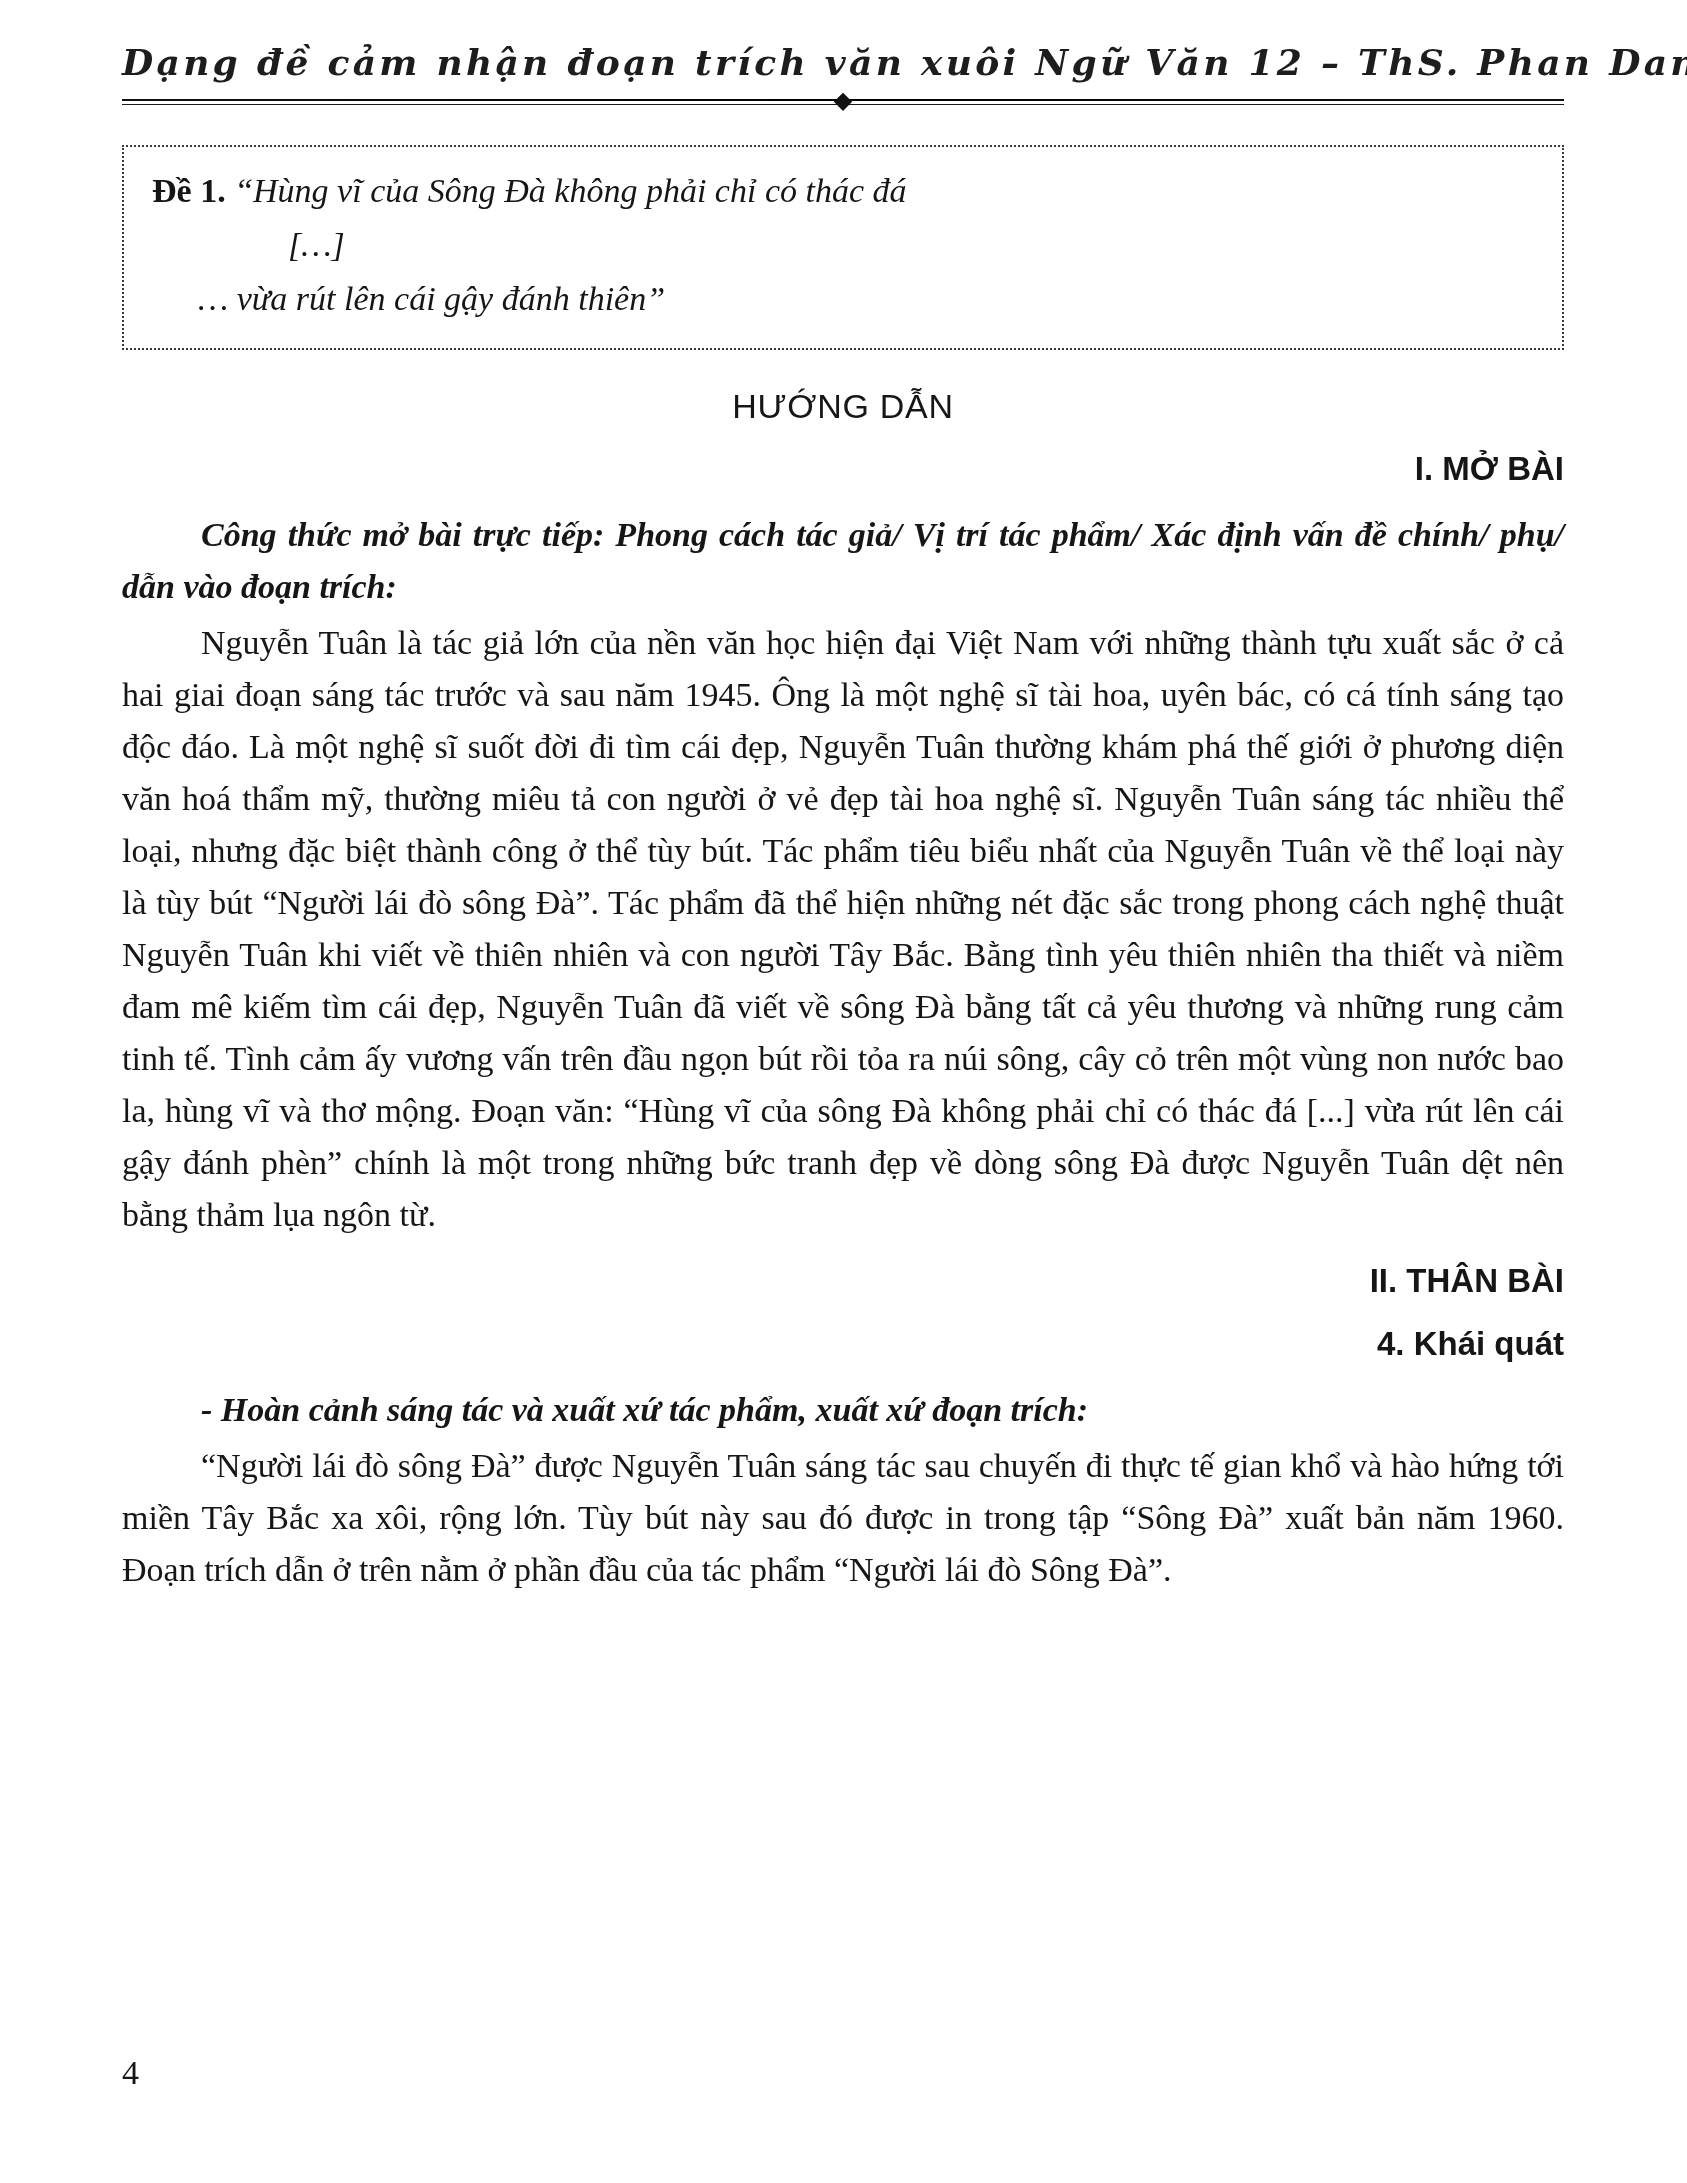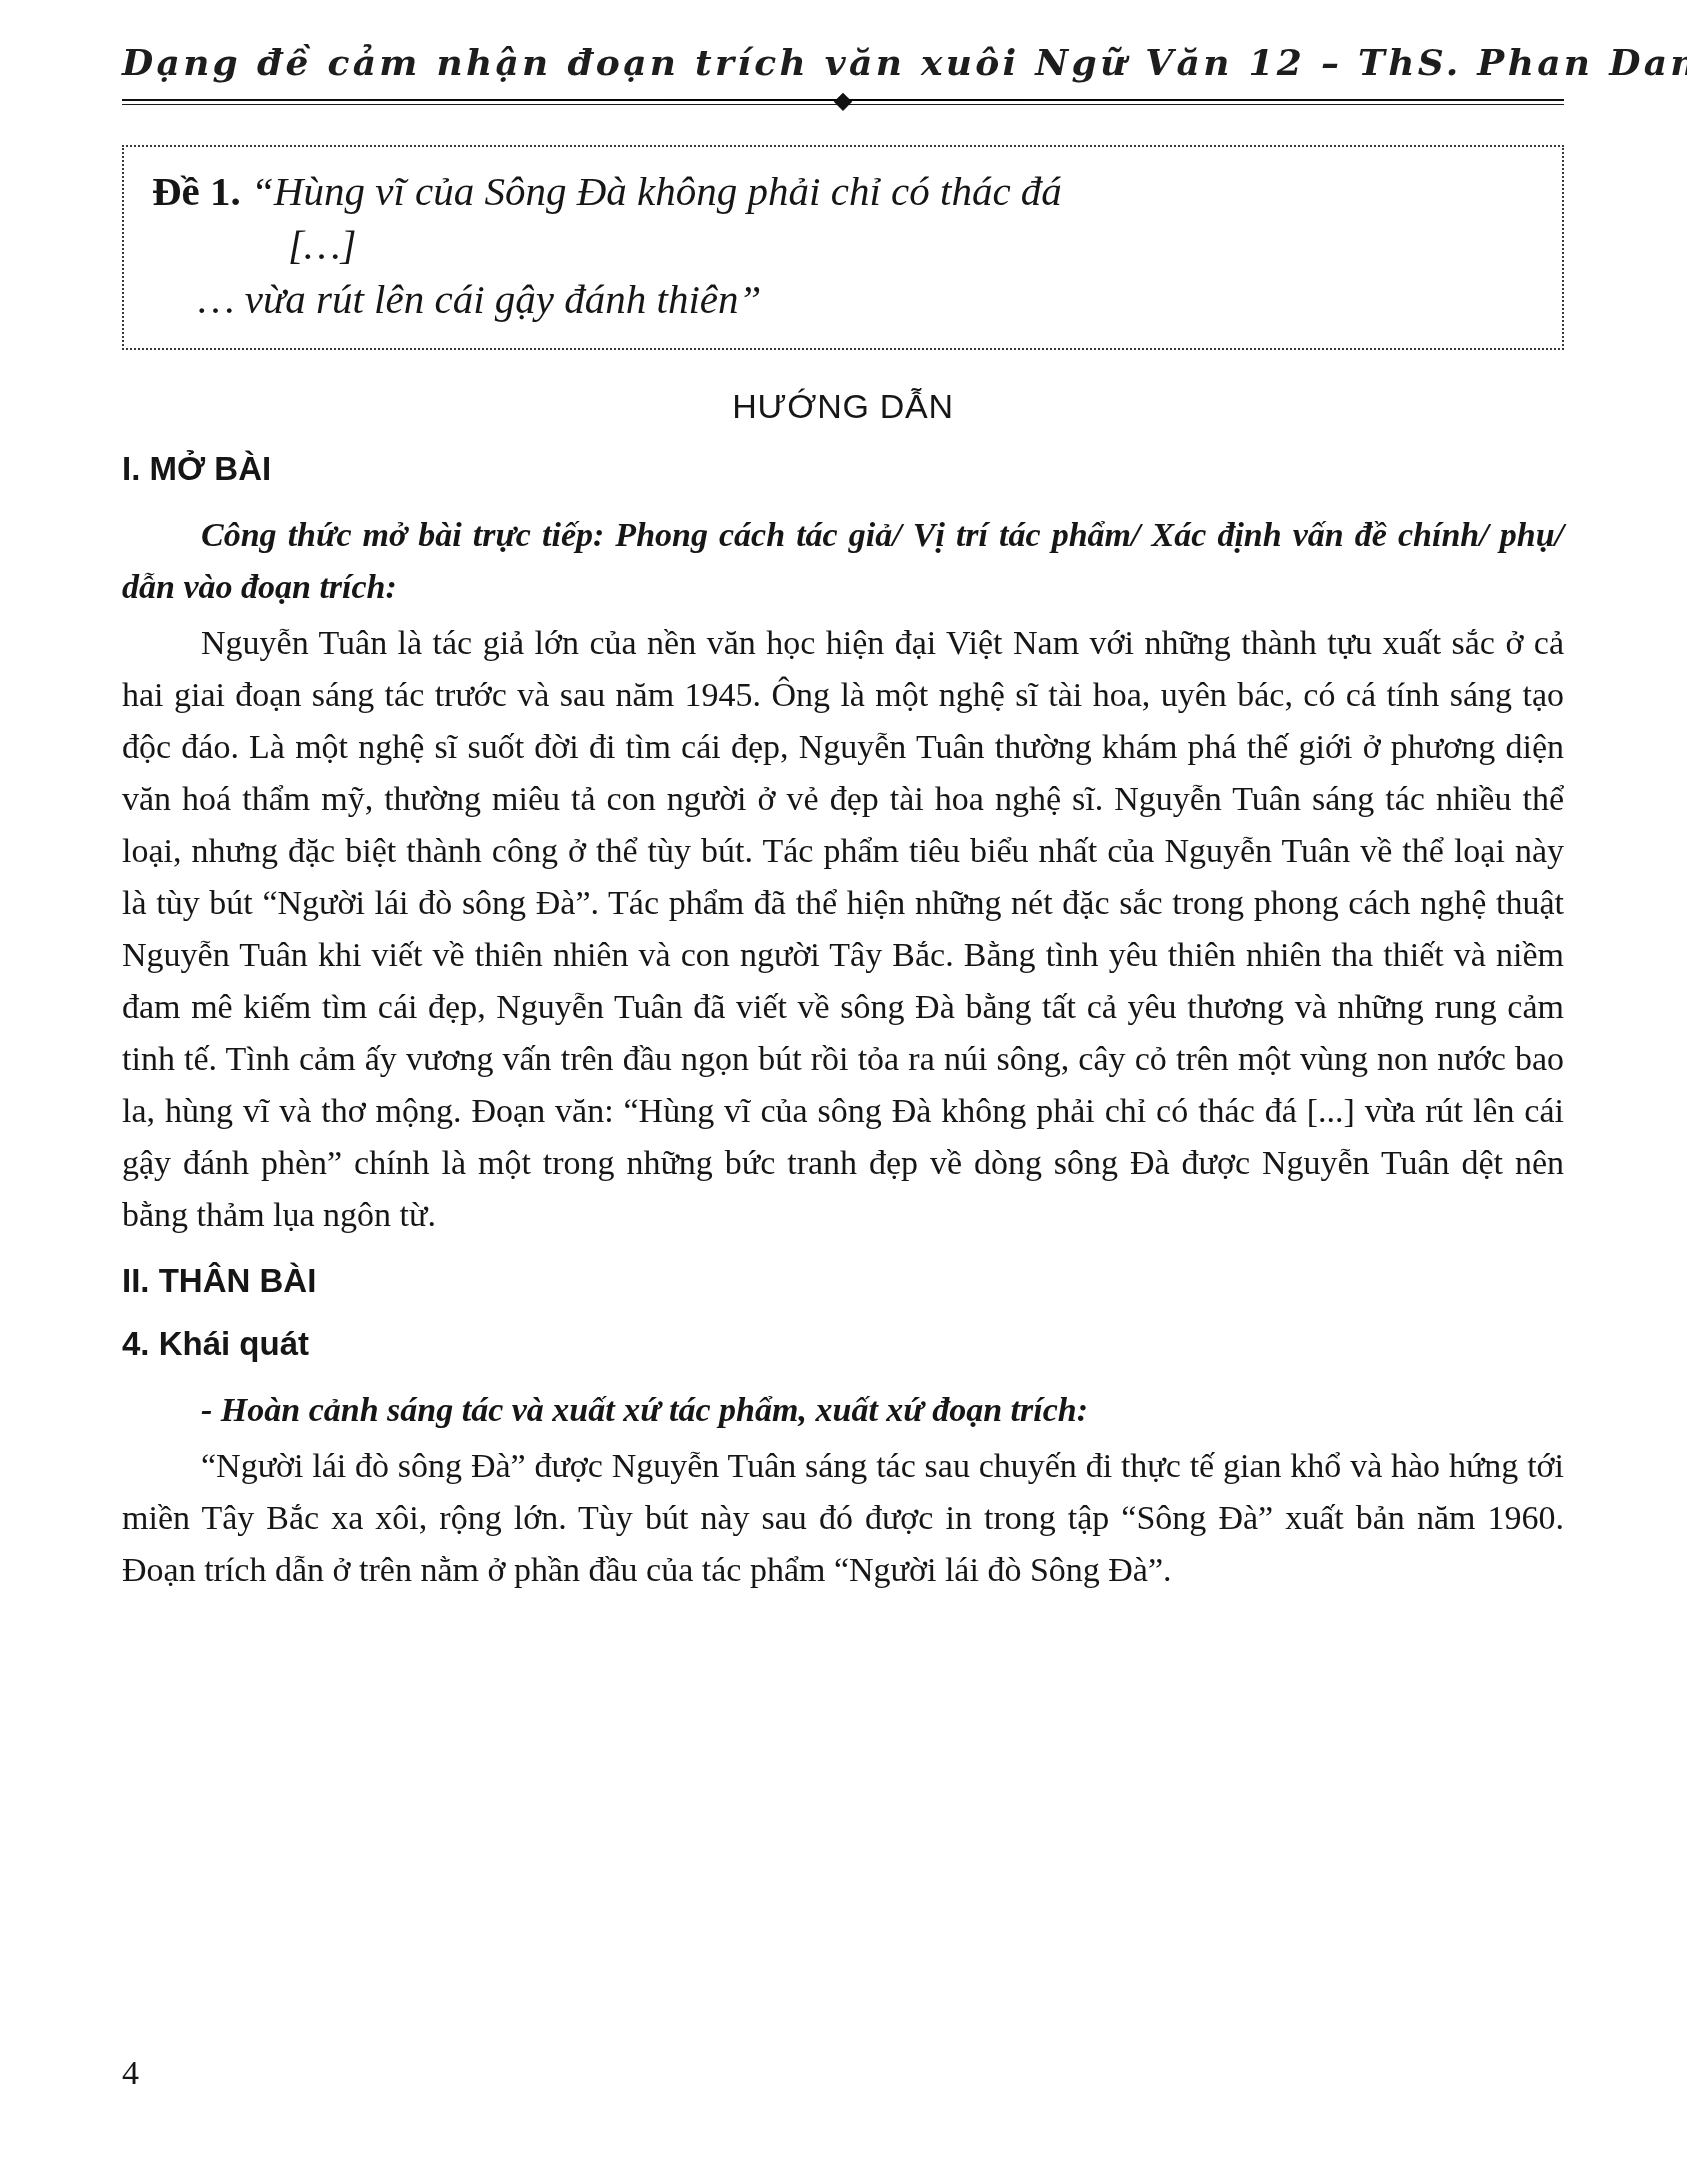--- a/index.html
+++ b/index.html
@@ -42,21 +42,21 @@
   }
   .header-rule .diamond {
     position: absolute; left: 50%; top: 6.6px; width: 13.2px; height: 13.2px;
     background: #111; transform: translate(-50%, -35%) rotate(45deg);
   }
 
   
   .de-box {
     border: 2.6px dotted #3a3a3a;
     padding: 17px 28px 22.5px 28px;
-    font-size: 41px;
+    font-size: 34px;
     line-height: 54px;
     text-align: left;
   }
   .de-box p { margin: 0; }
   .b { font-weight: bold; }
   .it { font-style: italic; }
   .de-ellipsis { padding-left: 136px; }
   .de-q-end { padding-left: 46px; }
   .de-source { text-align: right; }
   .de-task { text-indent: 79px; text-align: justify; }
@@ -69,20 +69,21 @@
     font-weight: normal;
     font-size: 34px;
     letter-spacing: 0.7px;
   }
   .h-sans {
     font-family: "Liberation Sans", sans-serif;
     font-weight: bold;
     font-size: 33px;
     margin: 17px 0 17px 0;
     line-height: 46px;
+    text-align: right;
   }
   .para {
     font-size: 34px;
     line-height: 52px;
     text-align: justify;
     text-indent: 79px;
     margin: 0 0 4px 0;
   }
   .lead { font-weight: bold; font-style: italic; }
 

